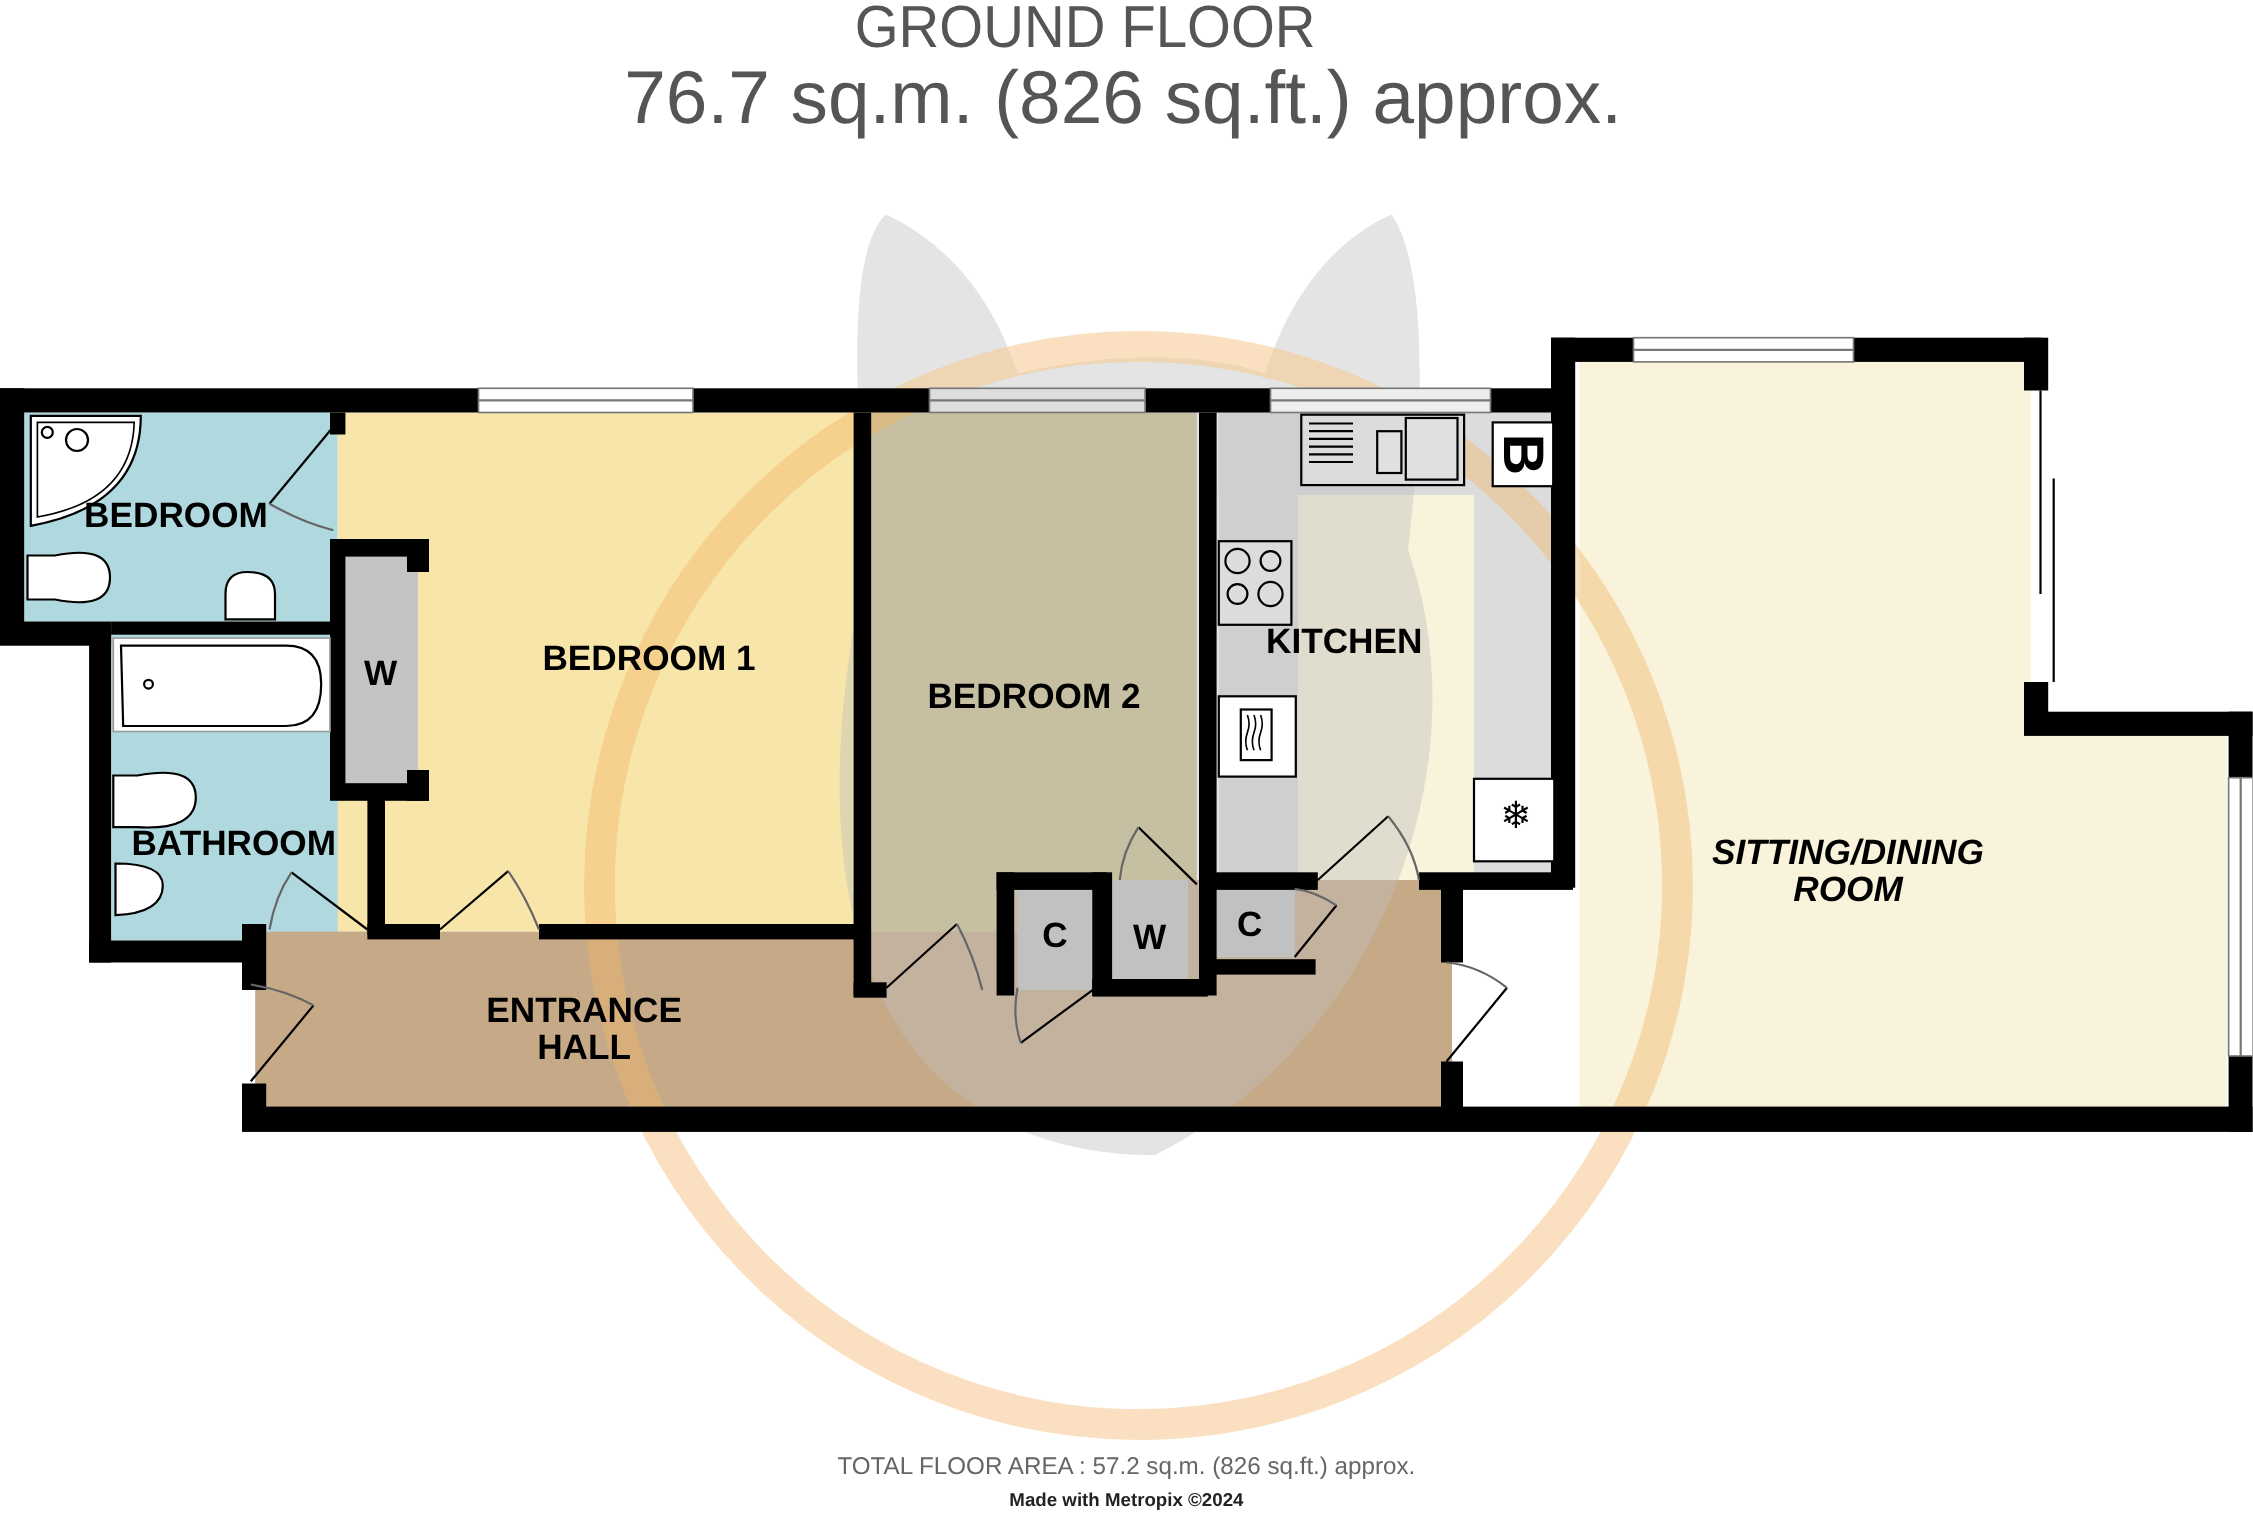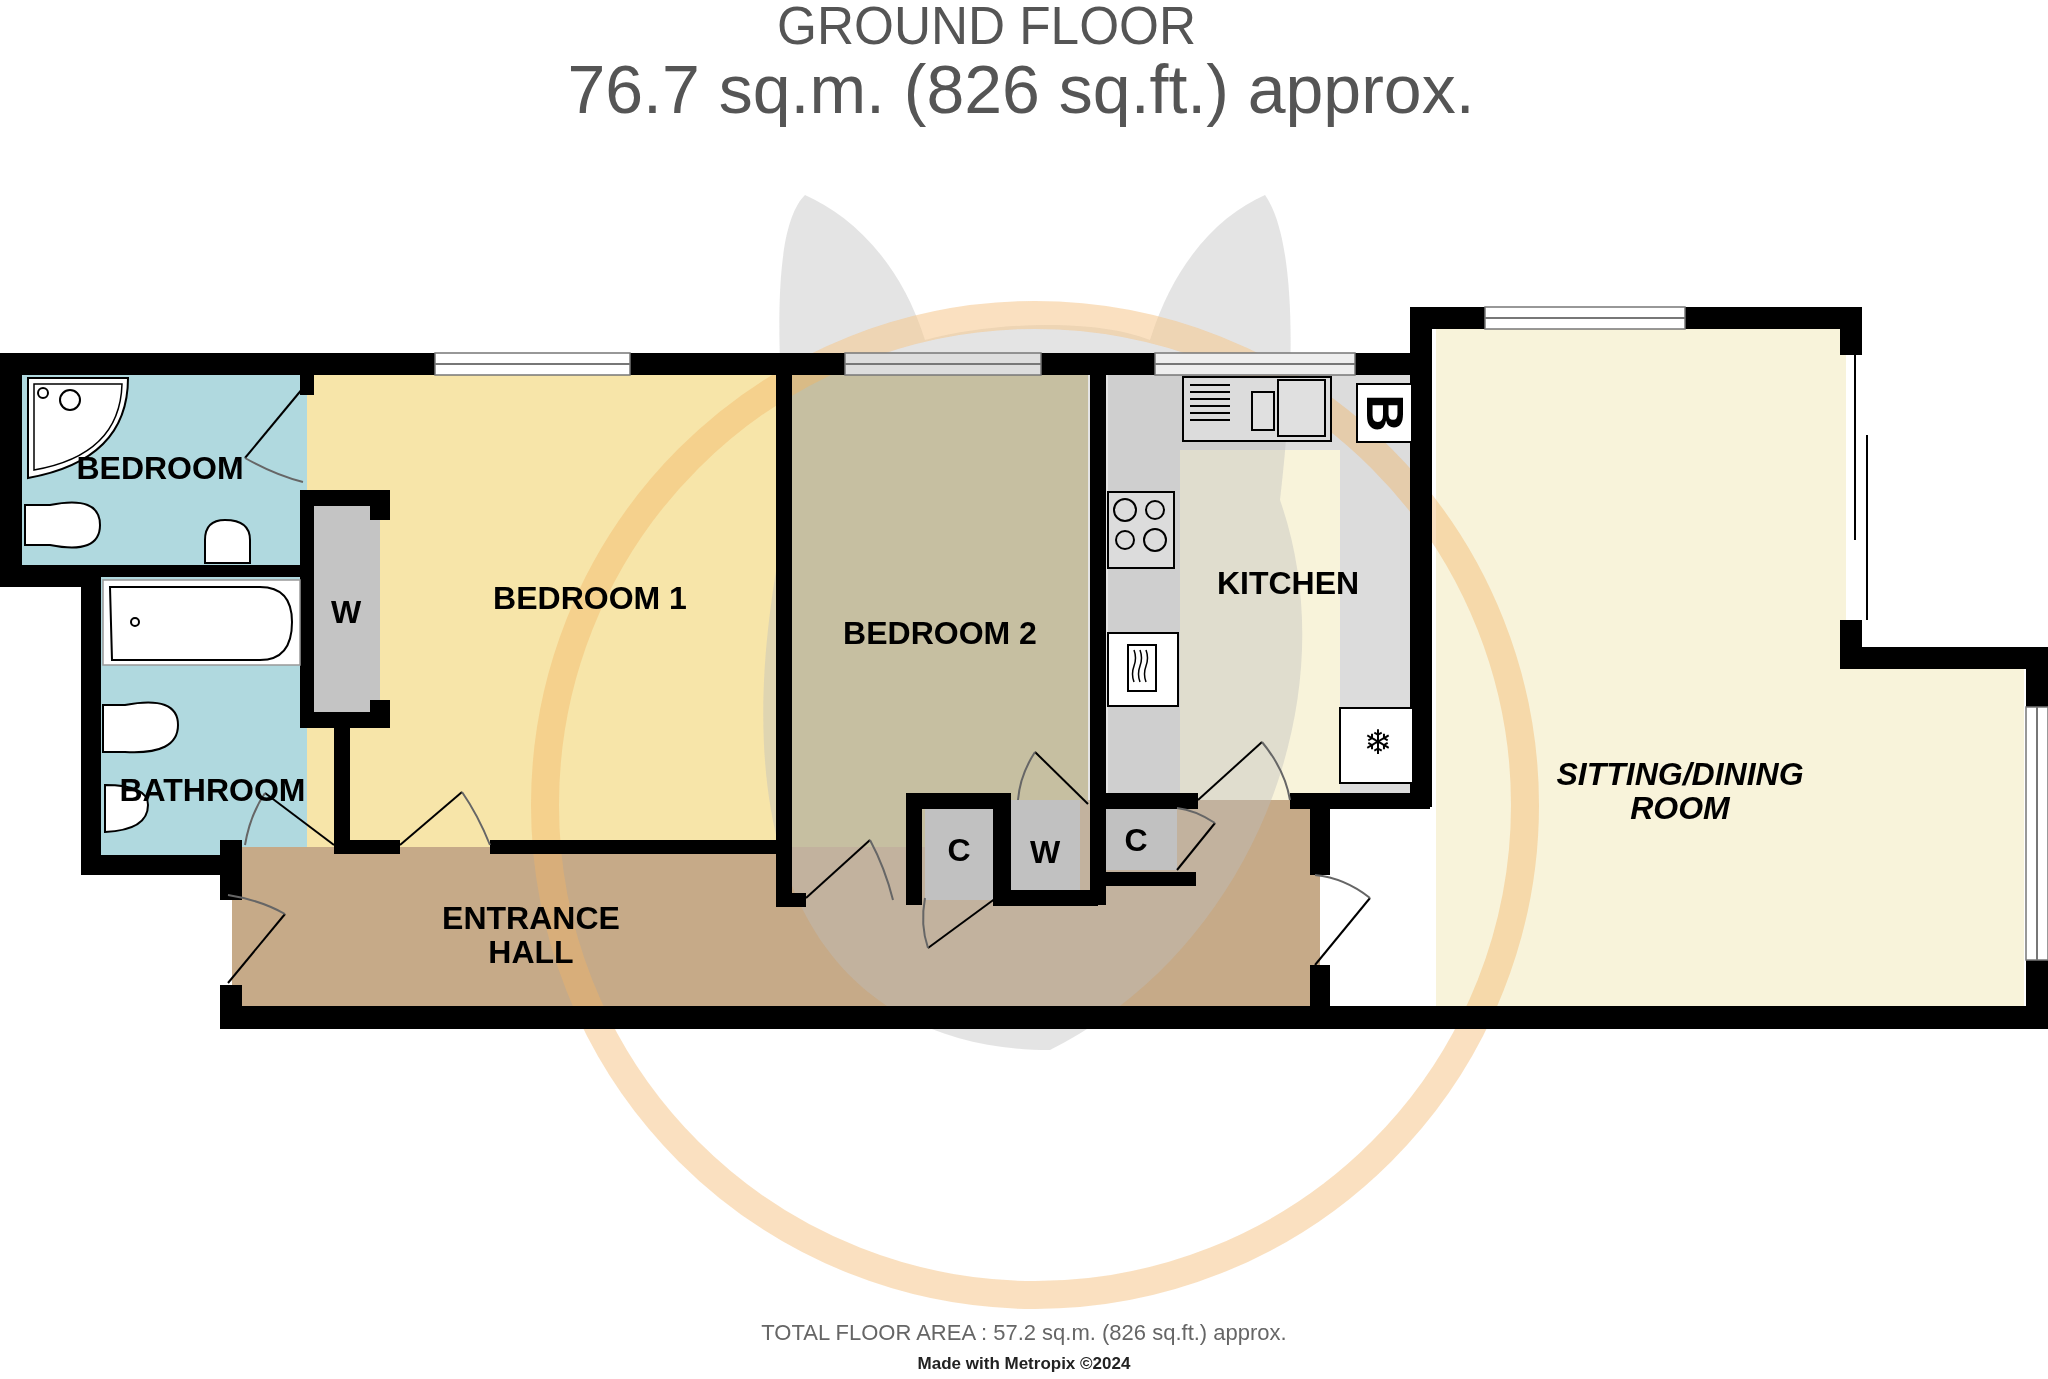--- a/index.html
+++ b/index.html
@@ -160,24 +160,24 @@
     <rect x="1128" y="645" width="28" height="46" fill="#fff"></rect>
     <path d="M1134,650 q3,8 0,16 q-3,8 0,16 M1140,650 q3,8 0,16 q-3,8 0,16 M1146,650 q3,8 0,16 q-3,8 0,16" fill="none" stroke-width="1.5"></path>
     <rect x="1340" y="708" width="73" height="75" fill="#fff"></rect>
   </g>
 </svg>
 
 <div class="lbl" style="left:1360px; top:725px; width:36px; font-size:34px; font-weight:normal;">❄</div>
 <div class="lbl" style="left:1357px; top:384px; width:55px; font-size:52px; transform:rotate(90deg); line-height:58px;">B</div>
 
 <div class="lbl room-lbl" style="left:60px; top:452px; width:200px;">BEDROOM</div>
-<div class="lbl room-lbl" style="left:100px; top:750px; width:225px;margin-top:24px;">BATHROOM</div>
+<div class="lbl room-lbl" style="left:100px; top:750px; width:225px;">BATHROOM</div>
 <div class="lbl room-lbl" style="left:460px; top:582px; width:260px;">BEDROOM 1</div>
 <div class="lbl room-lbl" style="left:810px; top:617px; width:260px;">BEDROOM 2</div>
-<div class="lbl room-lbl" style="left:1198px; top:567px; width:180px;">KITCHEN</div>
+<div class="lbl room-lbl" style="left:1132px; top:567px; width:180px;">KITCHEN</div>
 <div class="lbl room-lbl" style="left:1500px; top:758px; width:360px;font-style:italic;">
   <div>SITTING/DINING</div>
   <div>ROOM</div>
 </div>
 <div class="lbl room-lbl" style="left:411px; top:902px; width:240px;">
   <div>ENTRANCE</div>
   <div>HALL</div>
 </div>
 
 <div class="lbl small-lbl" style="left:312px; top:596px; width:68px;">W</div>

